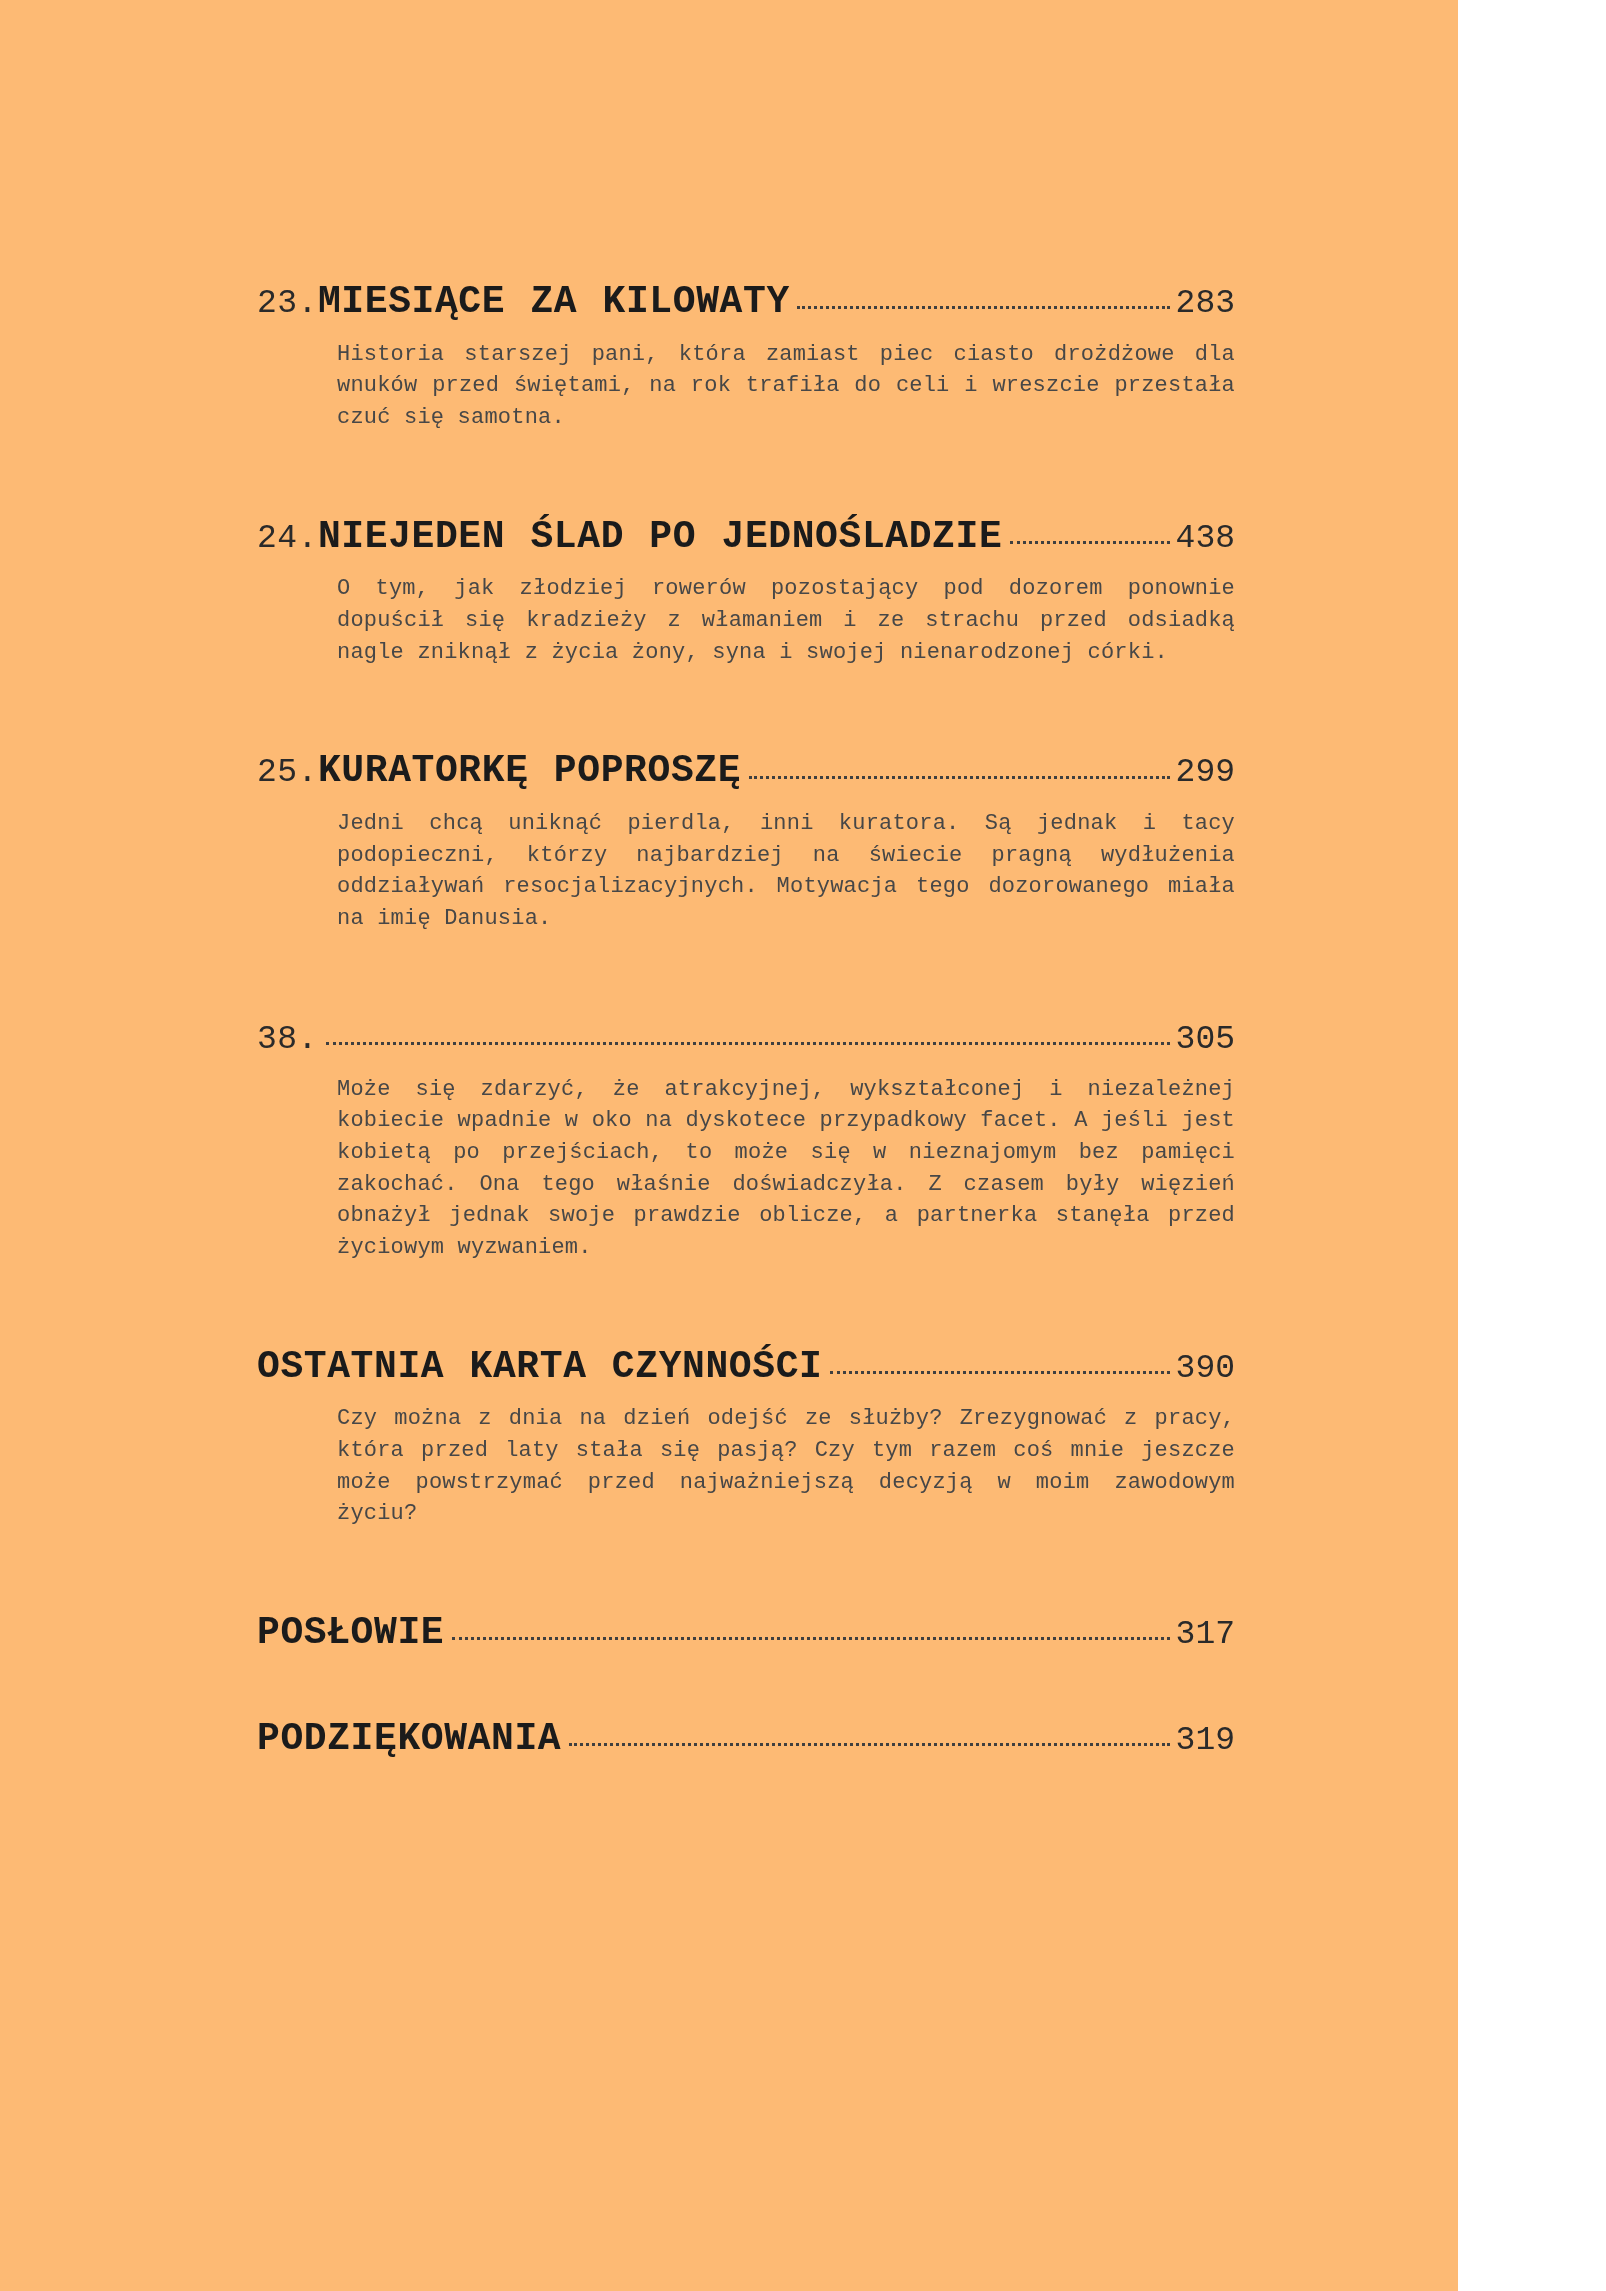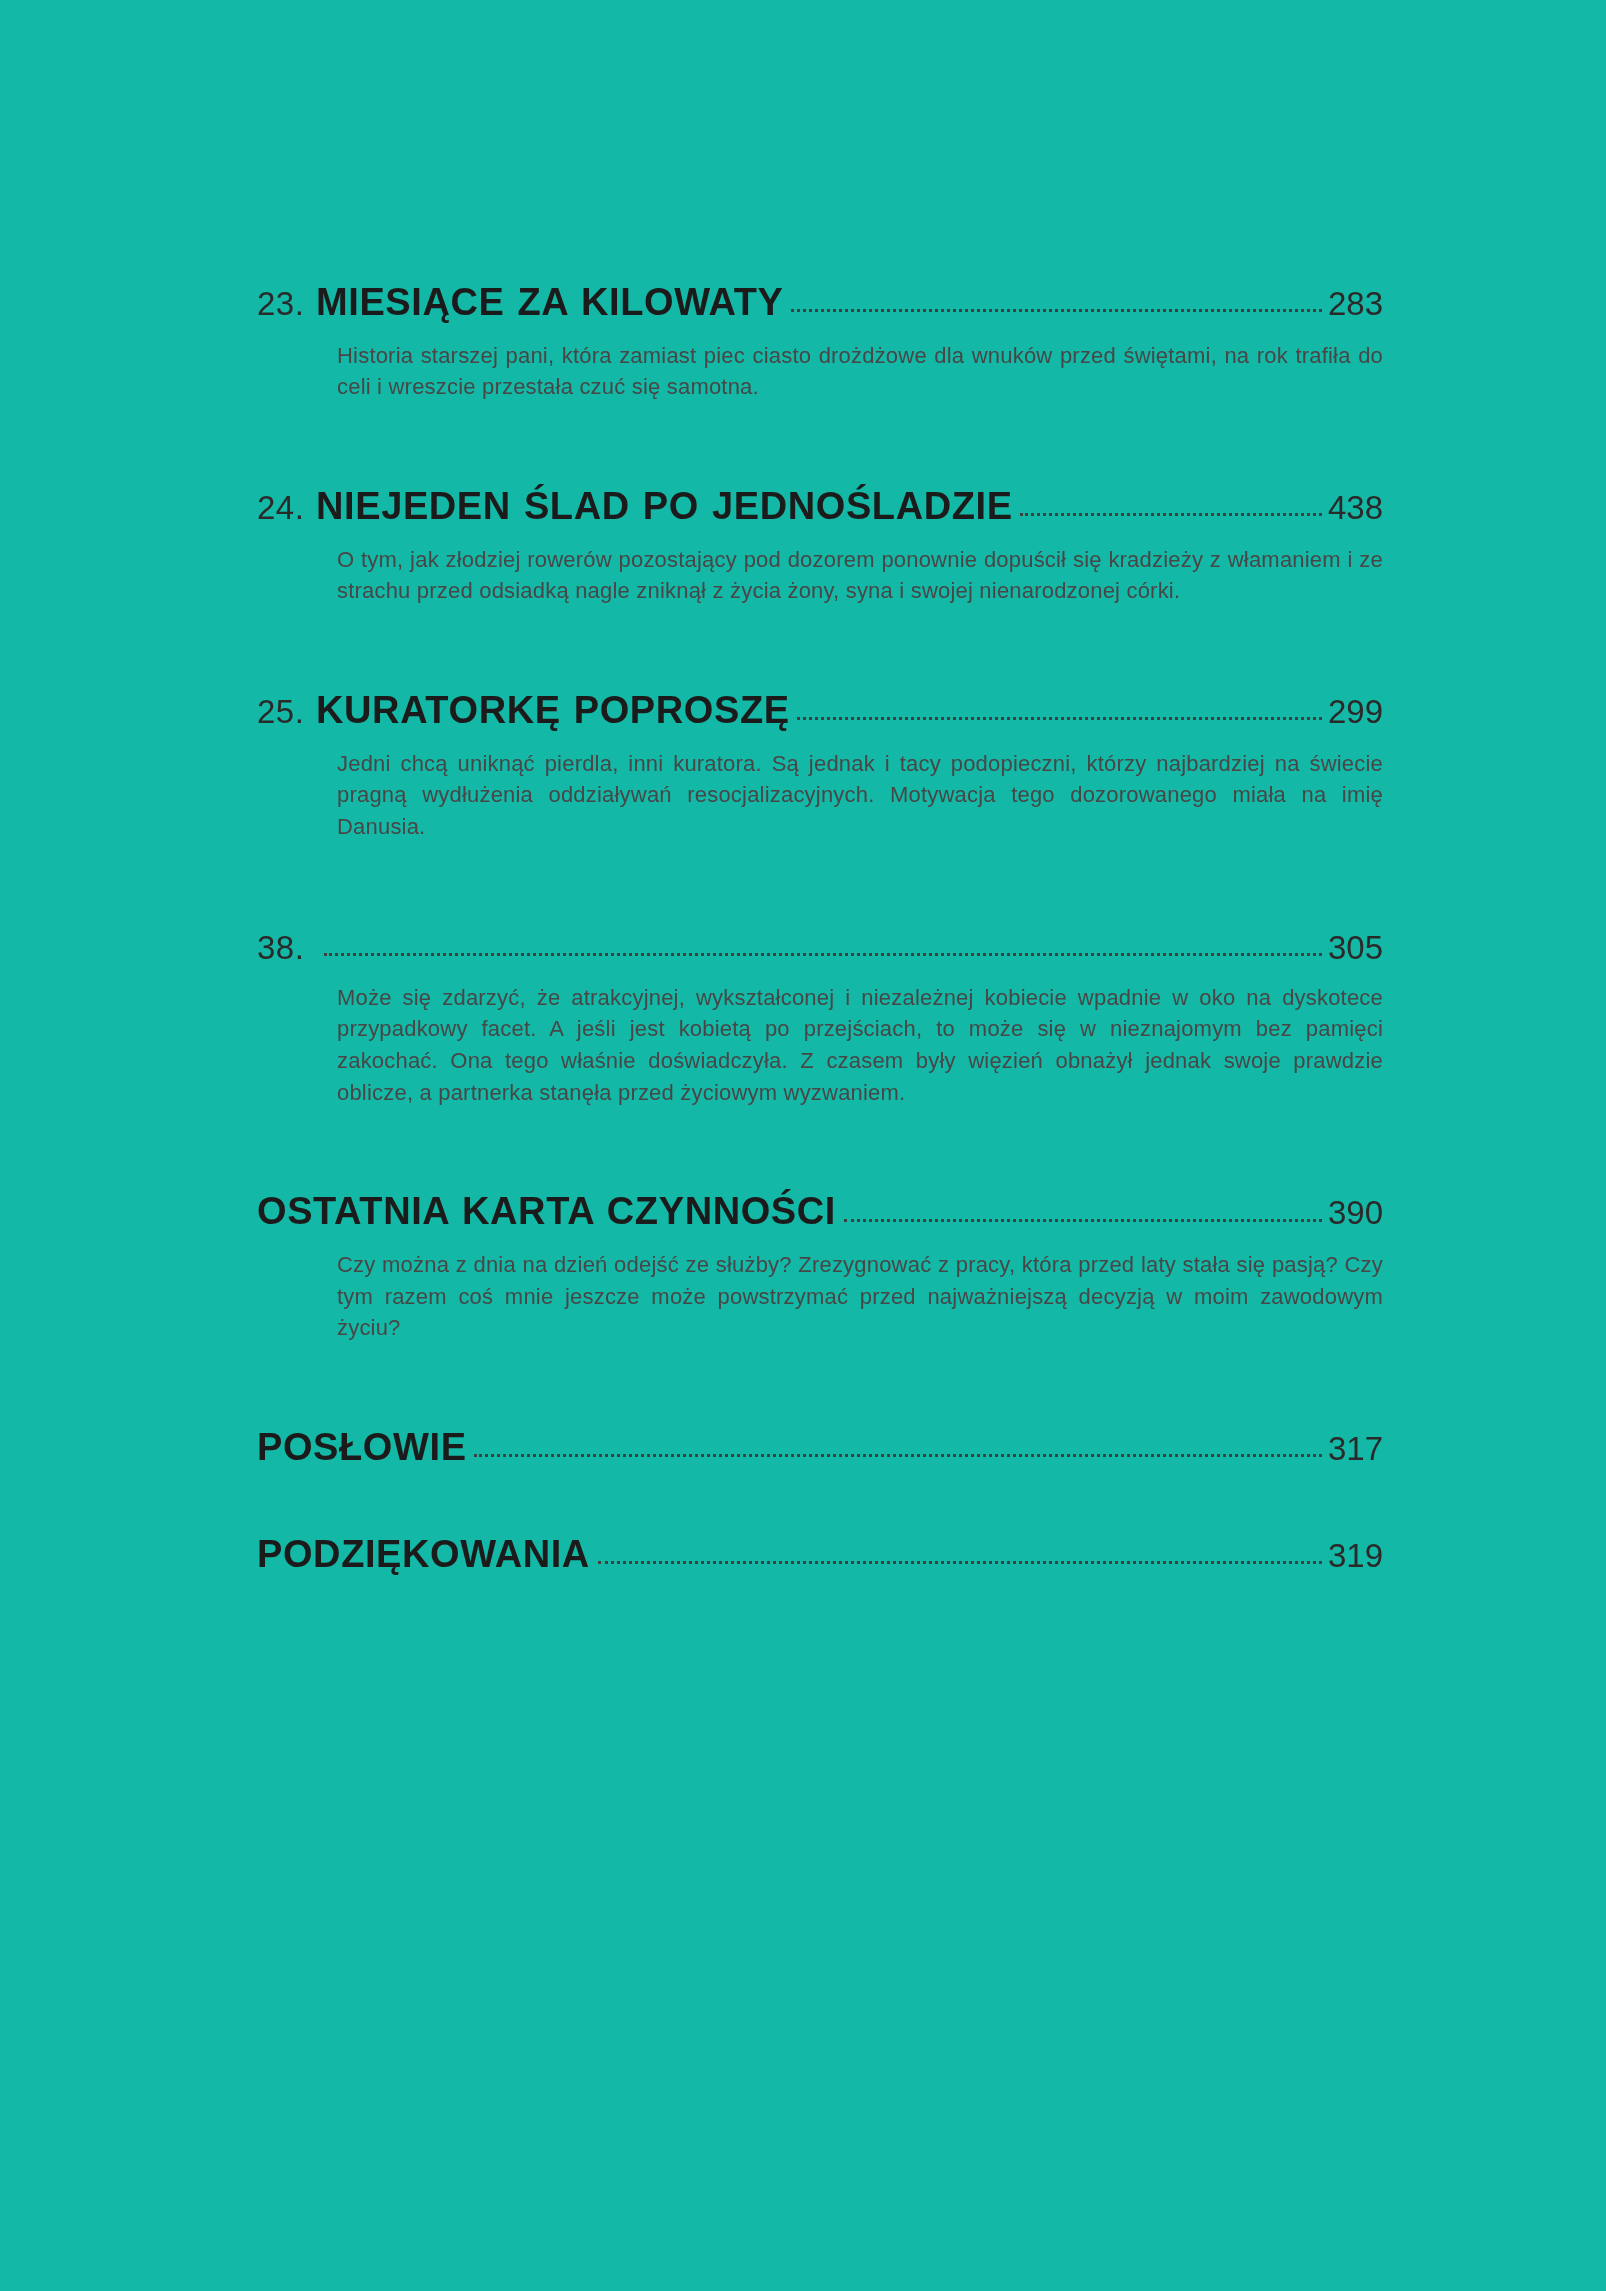--- a/index.html
+++ b/index.html
@@ -2,24 +2,24 @@
 <html lang="pl" style="font-size:15px"><head>
 <meta charset="utf-8">
 <style>
   html, body {
     margin: 0;
     padding: 0;
     background: #ffffff;
   }
   .page {
     position: relative;
-    width: 1606px;
+    width: 1458px;
     height: 2291px;
-    background: #14b8a6;
-    font-family: Liberation Sans, sans-serif;
+    background: #fdba74;
+    font-family: Liberation Mono, monospace;
     box-sizing: border-box;
     padding: 245px 223px 0 257px;
     overflow: hidden;
   }
   .entry {
     margin-bottom: 46px;
   }
   .entry.no-desc {
     margin-bottom: 27px;
   }

